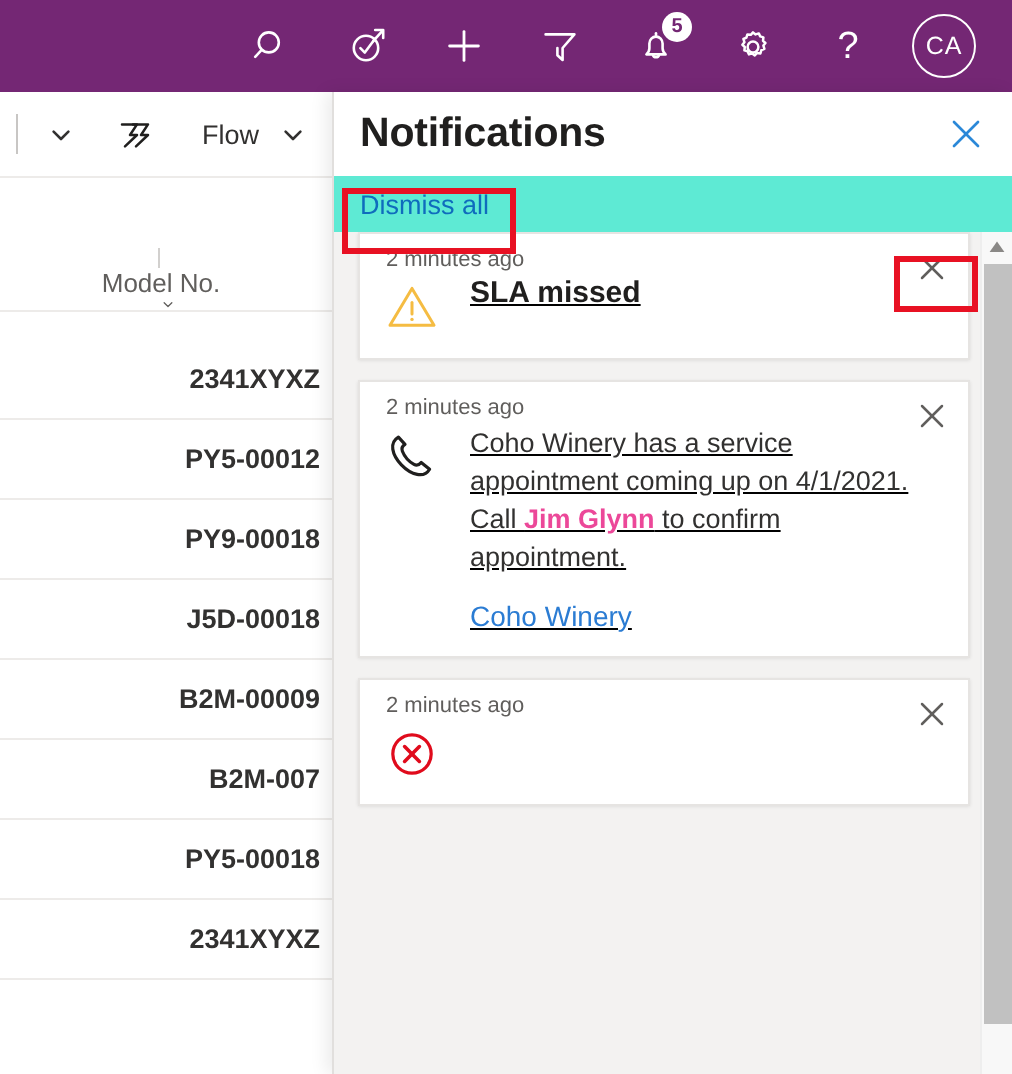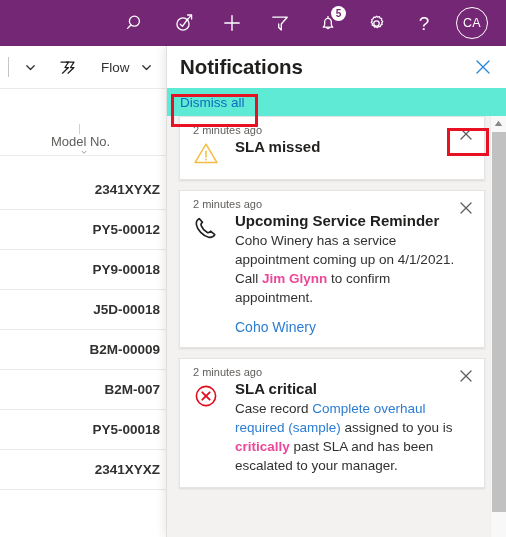--- a/index.html
+++ b/index.html
@@ -240,21 +240,21 @@
     gap: 0px;
   }
   .card-icon {
     width: 42px;
     flex: 0 0 42px;
     padding-top: 3px;
     display: flex;
     justify-content: flex-start;
     align-items: flex-start;
   }
-  .card-content { flex: 1 1 auto; min-width: 0; }
+  .card-content { flex: 1 1 auto; min-width: 0; text-decoration: underline; }
   .card-title {
     font-size: 15px;
     font-weight: 600;
     color: #201f1e;
     margin-bottom: 2px;
   }
   .card-text {
     font-size: 13.5px;
     line-height: 19px;
     color: #323130;
@@ -478,21 +478,20 @@
               <line x1="3" y1="3" x2="13" y2="13" stroke-linecap="round"></line>
               <line x1="13" y1="3" x2="3" y2="13" stroke-linecap="round"></line>
             </svg></div>
           <div class="card-body">
             <div class="card-icon">
               <svg width="26" height="26" viewBox="0 0 26 26" fill="none" stroke="#201f1e" stroke-width="1.5">
                 <path d="M6.2 3.6 C4.2 4.8 3.0 7.0 3.4 9.6 C4.2 14.8 10.0 21.0 15.6 22.2 C18.2 22.7 20.6 21.6 21.8 19.6 L17.6 16.2 C16.6 17.4 15.2 17.9 14.0 17.2 C11.4 15.7 9.2 13.2 8.2 10.6 C7.7 9.3 8.2 8.0 9.5 7.2 Z" stroke-linejoin="round" stroke-width="1.6"></path>
               </svg>
             </div>
             <div class="card-content">
-              <div class="card-title">Upcoming Service Reminder</div>
               <div class="card-text"><span>Coho Winery has a service appointment coming up on 4/1/2021. Call </span><span class="bold">Jim Glynn</span><span> to confirm appointment.</span></div>
               <div class="card-links">
                 <a>Coho Winery</a>
               </div>
             </div>
           </div>
         </div>
         <div class="card">
           <div class="card-time">2 minutes ago</div>
           <div class="card-x"><svg width="16" height="16" viewBox="0 0 16 16" stroke="#605e5c" stroke-width="1.25">
@@ -500,24 +499,20 @@
               <line x1="13" y1="3" x2="3" y2="13" stroke-linecap="round"></line>
             </svg></div>
           <div class="card-body">
             <div class="card-icon">
               <svg width="26" height="26" viewBox="0 0 26 26" fill="none" stroke="#e00b1c" stroke-width="1.5">
                 <circle cx="13" cy="13" r="9.6" stroke-width="1.6"></circle>
                 <line x1="9.3" y1="9.3" x2="16.7" y2="16.7" stroke-linecap="round" stroke-width="1.8"></line>
                 <line x1="16.7" y1="9.3" x2="9.3" y2="16.7" stroke-linecap="round" stroke-width="1.8"></line>
               </svg>
             </div>
-            <div class="card-content">
-              <div class="card-title">SLA critical</div>
-              <div class="card-text"><span>Case record </span><span class="lnk">Complete overhaul required (sample)</span><span> assigned to you is </span><span class="bold">critically</span><span> past SLA and has been escalated to your manager.</span></div>
-            </div>
           </div>
         </div>
       </div>
 
     <div class="scrollbar">
       <div class="sb-up">
         <svg width="9" height="7" viewBox="0 0 9 7" fill="#8a8886">
           <polygon points="4.5,0.8 8.2,6.0 0.8,6.0"></polygon>
         </svg>
       </div>

